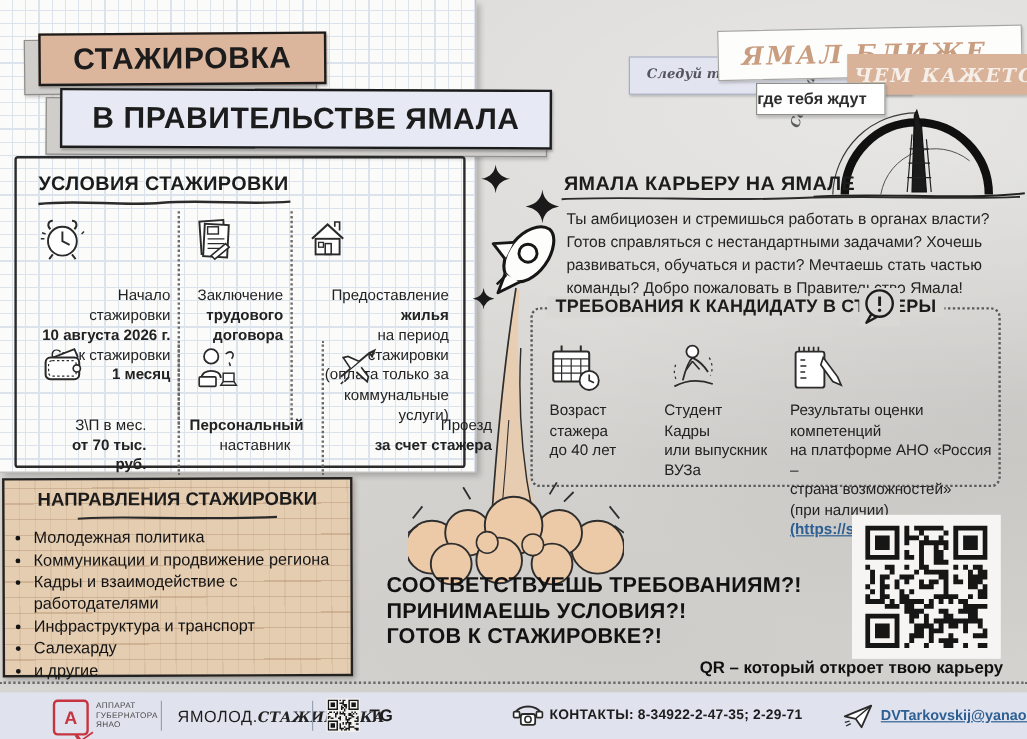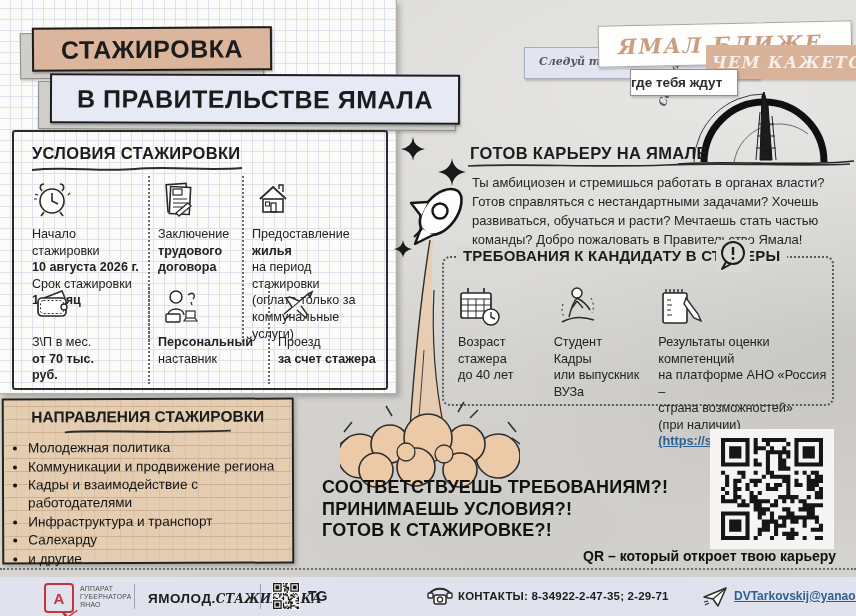--- a/index.html
+++ b/index.html
@@ -30,21 +30,21 @@
   
   .cond-panel{position:absolute;left:12px;top:130px;width:372px;height:256px;border:2px solid #2b2b2b;border-radius:3px;}
   .cond-title{position:absolute;left:18px;top:12px;font-weight:bold;font-size:16.5px;letter-spacing:.3px;}
   .cond-underline{position:absolute;left:16px;top:33px;}
   .cond-row{position:absolute;left:10px;display:grid;}
   .row1{top:44px;grid-template-columns:124px 94px 138px;}
   .row2{top:152px;grid-template-columns:104px 100px 148px;gap:20px;}
   .cond-cell{padding:2px 6px 0 8px;}
   .cond-cell + .cond-cell{border-left:2px dotted #6a6a6a;}
   .cond-icon{height:42px;display:flex;align-items:center;}
-  .cond-text{margin-top:6px;font-size:12.6px;line-height:1.32;color:#222;}
+  .cond-text{margin-top:18px;font-size:12.6px;line-height:1.32;color:#222;text-align:right;}
   .b{font-weight:bold;}
   
   .dir-box{position:absolute;left:2px;top:398px;width:288px;height:162px;background:#e5cdb2;
     border:2px solid #222;box-shadow:2px 2px 4px rgba(0,0,0,.25);transform:rotate(-.2deg);
     background-image:
       repeating-linear-gradient(0deg, transparent 0 12px, rgba(150,110,70,.28) 12px 13px),
       repeating-linear-gradient(90deg, transparent 0 12px, rgba(150,110,70,.12) 12px 13px);}
   .dir-title{margin:8px 0 2px;text-align:center;font-weight:bold;font-size:15.5px;}
   .dir-underline{display:block;margin:0 auto;}
   .dir-list{margin:4px 0 0;padding:0 6px 0 24px;font-size:13.6px;line-height:1.3;color:#141414;}
@@ -89,21 +89,21 @@
   .dotline{position:absolute;left:0;top:568px;width:856px;border-top:2px dotted #6b6b6b;}
   
   .footer{position:absolute;left:0;top:577px;width:856px;height:39px;background:#e0e3ee;}
   .f-logo{position:absolute;left:44px;top:6px;width:26px;height:26px;border:2px solid #c63440;border-radius:4px;
     display:flex;align-items:center;justify-content:center;font-weight:bold;font-size:15px;color:#c63440;}
   .f-logo::after{content:"";position:absolute;right:-3px;bottom:-6px;width:8px;height:8px;background:transparent;
     border-left:2px solid #c63440;border-bottom:2px solid #c63440;transform:skew(-35deg) rotate(-55deg);}
   .f-org{position:absolute;left:80px;top:8px;font-size:6.8px;line-height:1.2;color:#4a4a4a;letter-spacing:.3px;}
   .f-div{position:absolute;top:7px;width:1px;height:25px;background:#9aa0b6;}
   .f-brand{position:absolute;left:148px;top:12px;white-space:nowrap;}
-  .f-brand .main{font-weight:bold;font-size:13.5px;letter-spacing:.5px;}
+  .f-brand .main{font-weight:normal;font-size:13.5px;letter-spacing:.5px;}
   .f-brand .scr{font-size:12px;color:#222;}
   .f-tgqr{position:absolute;left:272px;top:5px;width:28px;height:28px;background:#f2f1ef;display:flex;align-items:center;justify-content:center;}
   .f-tg{position:absolute;left:308px;top:11px;font-weight:bold;font-size:14px;}
   .f-phone{position:absolute;left:426px;top:8px;}
   .f-contacts{position:absolute;left:458px;top:13px;font-weight:bold;font-size:11.5px;letter-spacing:.2px;}
   .f-plane{position:absolute;left:702px;top:8px;}
   .f-email{position:absolute;left:734px;top:12px;font-size:12px;}
   svg{display:block;}
 </style>
 </head>
@@ -260,21 +260,21 @@
     <ul class="dir-list">
       <li>Молодежная политика</li>
       <li>Коммуникации и продвижение региона</li>
       <li>Кадры и взаимодействие с работодателями</li>
       <li>Инфраструктура и транспорт</li>
       <li>Салехарду</li>
       <li>и другие</li>
     </ul>
   </div>
 
-  <div class="career-title">ГОТОВ КАРЬЕРУ НА ЯМАЛЕ</div>
+  <div class="career-title">ЯМАЛА КАРЬЕРУ НА ЯМАЛЕ</div>
   <svg class="career-underline" width="386" height="10" viewBox="0 0 386 10">
     <path d="M2 6 C60 3 130 8 200 5 S330 7 384 4" fill="none" stroke="#2b2b2b" stroke-width="1.6"></path>
   </svg>
   <div class="career-par">Ты амбициозен и стремишься работать в органах власти? Готов справляться с нестандартными задачами? Хочешь развиваться, обучаться и расти? Мечтаешь стать частью команды? Добро пожаловать в Правительство Ямала!</div>
 
   <div class="req-box">
     <div class="req-title">ТРЕБОВАНИЯ К КАНДИДАТУ В СТАЖЕРЫ</div>
     <div class="req-bubble">
         <svg width="30" height="32" viewBox="0 0 30 32">
       <circle cx="15" cy="13" r="11" fill="none" stroke="#1c1c1c" stroke-width="2"></circle>

